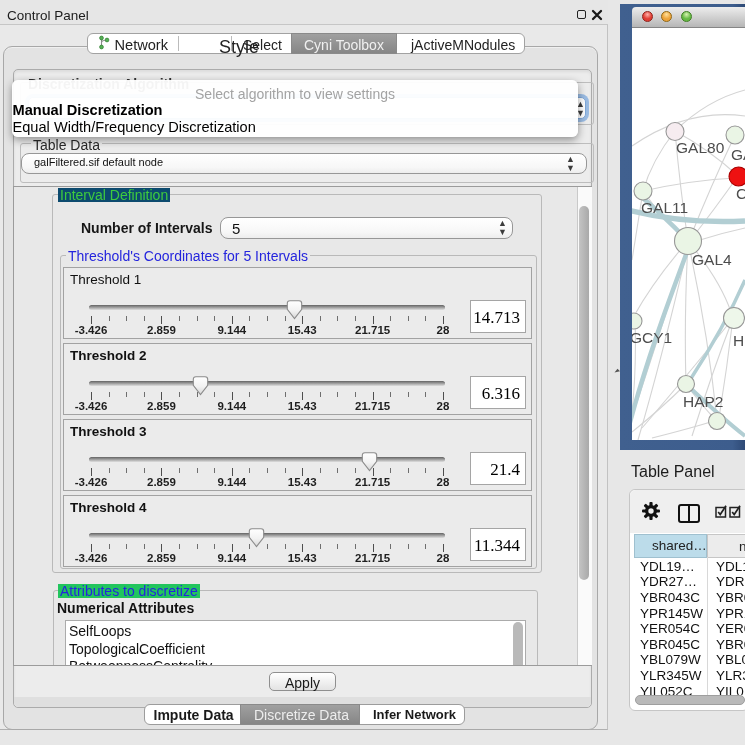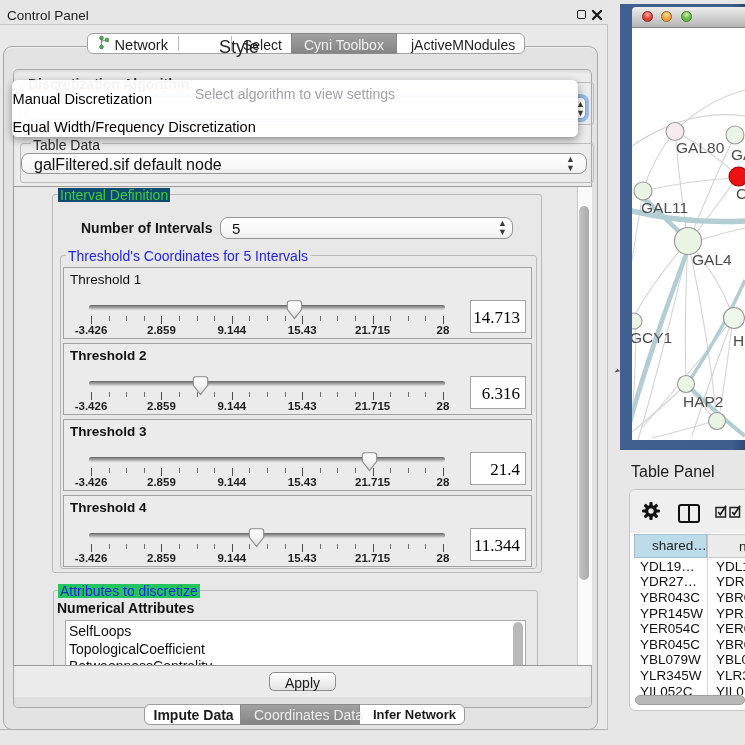--- a/index.html
+++ b/index.html
@@ -36,21 +36,21 @@
 <div class="lbl" style="left:243px;top:38px;font-size:14px;color:#222;">Select</div>
 <div class="lbl" style="left:304px;top:38px;font-size:14px;color:#f0f0f0;">Cyni Toolbox</div>
 <div class="lbl" style="left:411px;top:38px;font-size:14px;color:#222;">jActiveMNodules</div>
 <div class="abs" style="left:20px;top:82px;width:574px;height:43px;border:1px solid #bdbdbd;border-radius:3px;"></div>
 <div class="lbl" style="left:28px;top:77px;font-size:14px;font-weight:bold;color:#333;">Discretization Algorithm</div>
 <div class="abs" style="left:28px;top:97px;width:558px;height:22px;background:#fff;border:1px solid #7ea7d8;border-radius:5px;box-shadow:0 0 0 3px rgba(100,155,220,0.60);"></div>
 <div class="arr" style="left:576px;top:100px;">▲<br>▼</div>
 <div class="abs" style="left:20px;top:143px;width:574px;height:40px;border:1px solid #bdbdbd;border-radius:3px;"></div>
 <div class="lbl" style="left:31px;top:138px;font-size:14px;color:#2a2a2a;background:#ececec;padding:0 2px;">Table Data</div>
 <div class="cbox" style="left:21px;top:153px;width:566px;height:21px;"></div>
-<div class="lbl" style="left:34px;top:157px;font-size:16px;color:#111;">galFiltered.sif default node</div>
+<div class="lbl" style="left:34px;top:157px;font-size:11px;color:#111;">galFiltered.sif default node</div>
 <div class="arr" style="left:566px;top:155px;">▲<br>▼</div>
 <div class="abs" style="left:13px;top:186px;width:579px;height:480px;background:#e8e8e8;border:1px solid #9b9b9b;overflow:hidden;">
 <div class="abs" style="left:38px;top:7px;width:490px;height:379px;border:1px solid #b9b9b9;border-radius:3px;"></div>
 <div class="lbl" style="left:44px;top:1px;font-size:14px;color:#3ecb3e;background:#0c4a6e;padding:0 2px;">Interval Definition</div>
 <div class="lbl" style="left:67px;top:34px;font-size:14px;font-weight:bold;color:#161616;">Number of Intervals</div>
 <div class="cbox" style="left:206px;top:30px;width:293px;height:22px;"></div>
 <div class="lbl" style="left:218px;top:34px;font-size:15px;color:#111;">5</div>
 <div class="arr" style="left:484px;top:32px;">▲<br>▼</div>
 <div class="abs" style="left:46px;top:68px;width:477px;height:314px;border:1px solid #b9b9b9;border-radius:3px;"></div>
 <div class="lbl" style="left:52px;top:62px;font-size:14px;color:#2424dd;background:#e8e8e8;padding:0 2px;">Threshold's Coordinates for 5 Intervals</div>
@@ -170,28 +170,28 @@
 <div class="lbl" style="left:44px;top:397px;font-size:14px;color:#2424dd;background:#22c55e;padding:0 2px;">Attributes to discretize</div>
 <div class="lbl" style="left:43px;top:414px;font-size:14px;font-weight:bold;color:#111;">Numerical Attributes</div>
 <div class="abs" style="left:51px;top:433px;width:461px;height:60px;background:#fff;border:1px solid #ababab;"></div>
 <div class="lbl" style="left:55px;top:437.0px;font-size:14px;color:#111;">SelfLoops</div>
 <div class="lbl" style="left:55px;top:454.5px;font-size:14px;color:#111;">TopologicalCoefficient</div>
 <div class="lbl" style="left:55px;top:472.0px;font-size:14px;color:#111;">BetweennessCentrality</div>
 <div class="abs" style="left:499px;top:435px;width:10px;height:50px;background:#b9b9b9;border-radius:5px;"></div>
 </div>
 <div class="abs" style="left:12px;top:80px;width:566px;height:57px;background:rgba(255,255,255,0.95);border-radius:6px;box-shadow:0 3px 8px rgba(0,0,0,0.40);"></div>
 <div class="lbl" style="left:295px;top:87px;font-size:14px;color:#a3a3a3;transform:translateX(-50%);">Select algorithm to view settings</div>
-<div class="lbl" style="left:12.5px;top:92px;font-size:14.6px;font-weight:normal;color:#000;">Manual Discretization</div>
+<div class="lbl" style="left:12.5px;top:103px;font-size:14.6px;font-weight:bold;color:#000;">Manual Discretization</div>
 <div class="lbl" style="left:12.5px;top:120px;font-size:14.6px;color:#000;">Equal Width/Frequency Discretization</div>
 <div class="abs" style="left:269px;top:672px;width:67px;height:19px;background:linear-gradient(180deg,#ffffff,#e3e3e3);border:1px solid #8f8f8f;border-radius:5px;"></div>
 <div class="lbl" style="left:285px;top:676px;font-size:14px;color:#1a1a1a;">Apply</div>
 <div class="abs" style="left:143.5px;top:704px;width:321px;height:21px;background:#ffffff;border:1px solid #9c9c9c;border-radius:6px;overflow:hidden;"></div>
 <div class="abs" style="left:240px;top:704px;width:119.5px;height:21px;background:linear-gradient(180deg,#a0a0a0,#868686);border:1px solid #8a8a8a;"></div>
 <div class="lbl" style="left:153.5px;top:708px;font-size:14px;font-weight:bold;color:#1a1a1a;">Impute Data</div>
-<div class="lbl" style="left:254px;top:708px;font-size:14px;color:#ededed;">Coordinates Data</div>
+<div class="lbl" style="left:254px;top:708px;font-size:14px;color:#ededed;">Discretize Data</div>
 <div class="lbl" style="left:373px;top:708px;font-size:13px;font-weight:bold;color:#1a1a1a;">Infer Network</div>
 <div class="abs" style="left:577px;top:187px;width:15px;height:478px;background:#fafafa;border-left:1px solid #c9c9c9;"></div>
 <div class="abs" style="left:579px;top:206px;width:10px;height:374px;background:linear-gradient(90deg,#c4c4c4,#a9a9a9);border-radius:5px;"></div>
 <svg class="abs" style="left:614px;top:368px;" width="7" height="7" viewBox="0 0 7 7">
     <path d="M0.5 4.5 L3.5 0.8 L6 3.2 Z" fill="#555"></path>
   </svg>
 <div class="abs" style="left:620px;top:4px;width:125px;height:446px;background:linear-gradient(90deg,#40608f 0%,#3d5d8d 90%,#2e4a76 100%);"></div>
 <div class="abs" style="left:632px;top:7px;width:113px;height:21px;background:linear-gradient(180deg,#ededed,#b6b6b6);border-bottom:1px solid #858585;border-top-left-radius:4px;"></div>
 <div class="abs" style="left:641.5px;top:10.5px;width:11px;height:11px;border-radius:50%;background:radial-gradient(circle at 50% 28%,#ffb0a8 0%,#e03d33 55%,#e03d33 100%);border:1px solid #8f2019;"></div>
 <div class="abs" style="left:661.0px;top:10.5px;width:11px;height:11px;border-radius:50%;background:radial-gradient(circle at 50% 28%,#ffe09a 0%,#eda33a 55%,#eda33a 100%);border:1px solid #8f6612;"></div>

